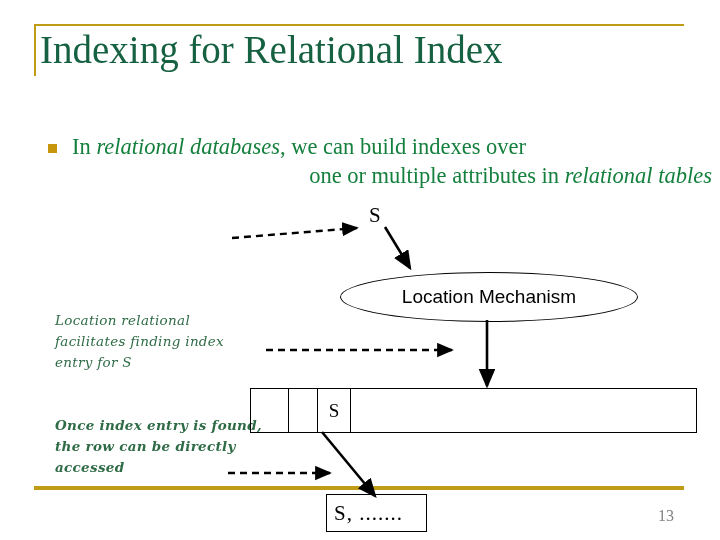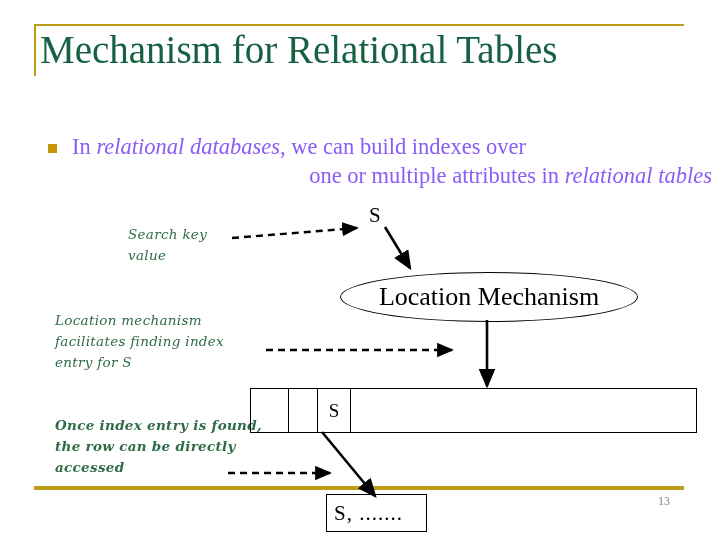--- a/index.html
+++ b/index.html
@@ -32,21 +32,21 @@
 
   
   .bullet-row{position:absolute;left:40px;top:132px;width:650px;}
   .bullet-mark{
     position:absolute;left:8px;top:12px;width:9px;height:9px;
     background:#c8960c;
   }
   .bullet-text{
     position:absolute;left:32px;top:0px;width:640px;
     font-size:22.5px;line-height:29px;
-    color:#8b5cf6;
+    color:#15803d;
     text-align:justify;
     font-family:"Liberation Serif", serif;
   }
   .bullet-text em{font-style:italic;}
   .bullet-line2{text-align:right;}
 
   
   .note{
     position:absolute;
     color:#2f6b46;
@@ -67,22 +67,22 @@
     font-family:"Liberation Serif", serif;
   }
   .ellipse{
     position:absolute;left:340px;top:272px;width:298px;height:50px;
     border:1.4px solid #000;border-radius:50%/50%;
     box-sizing:border-box;
   }
   .ellipse-label{
     position:absolute;left:0;top:0;width:100%;height:100%;
     display:flex;align-items:center;justify-content:center;
-    font-size:26px;color:#000;
-    font-family:Liberation Serif, serif;
+    font-size:19px;color:#000;
+    font-family:Liberation Sans, sans-serif;
   }
 
   
   .idx-table{
     position:absolute;left:250px;top:388px;width:447px;height:45px;
     border:1.4px solid #000;box-sizing:border-box;
     display:flex;
   }
   .idx-cell{
     border-right:1.4px solid #000;box-sizing:border-box;
@@ -109,46 +109,45 @@
     background:#fff;
     letter-spacing:1px;
   }
 
   
   .footer-rule{
     position:absolute;left:34px;top:486px;width:650px;height:4px;
     background:#bf9b16;
   }
   .page-num{
-    position:absolute;left:658px;top:494px;
-    font-size:12px;color:#808080;
+    position:absolute;left:658px;top:507px;
+    font-size:16px;color:#808080;
     font-family:"Liberation Serif", serif;
   }
 
   .svg-layer{position:absolute;left:0;top:0;width:720px;height:540px;pointer-events:none;}
 </style>
 </head>
 <body>
 
 <div class="slide">
 
   <div class="title-rule"></div>
   <div class="title-bar"></div>
-  <div class="title-text">Mechanism for Relational Tables</div>
+  <div class="title-text">Indexing for Relational Index</div>
 
   <div class="bullet-row">
     <div class="bullet-mark"></div>
     <div class="bullet-text">
       <span><span>In </span><em>relational databases</em><span>, we can build indexes over</span></span>
       <div class="bullet-line2"><span>one or multiple attributes in </span><em>relational tables</em></div>
     </div>
   </div>
 
-  <div class="note" id="note-search">Search key value</div>
-  <div class="note" id="note-locmech">Location mechanism facilitates finding index entry for S</div>
+  <div class="note" id="note-locmech">Location relational facilitates finding index entry for S</div>
   <div class="note" id="note-once">Once index entry is found, the row can be directly accessed</div>
 
   <div class="lbl-s-top">S</div>
 
   <div class="ellipse">
     <div class="ellipse-label">Location Mechanism</div>
   </div>
 
   <div class="idx-table">
     <div class="idx-cell c1"></div>

